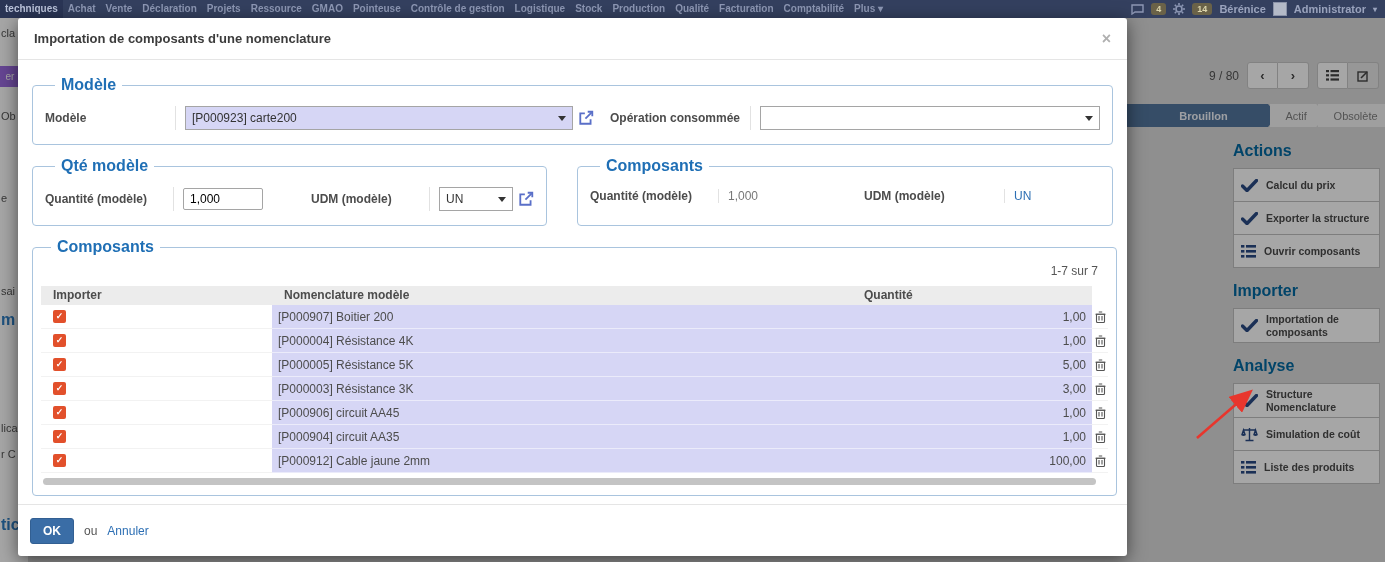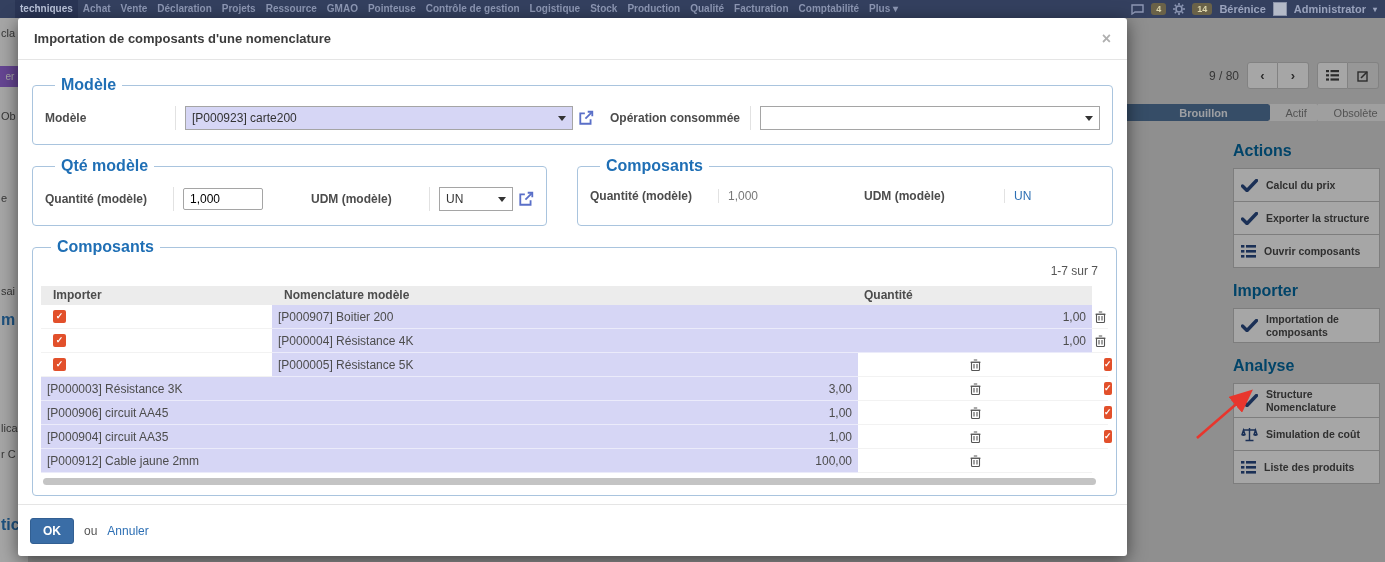--- a/index.html
+++ b/index.html
@@ -3,21 +3,21 @@
 <meta charset="utf-8">
 <style>
   * { box-sizing:border-box; margin:0; padding:0; }
   html,body { width:1385px; height:562px; }
   body { position:relative; overflow:hidden; background:#dcdcdc;
          font-family:"Liberation Sans",sans-serif; color:#333; }
 
   
   .topnav { position:absolute; top:0; left:0; right:0; height:18px; background:#34405f;
             display:flex; align-items:center; z-index:5; }
-  .nav-items { display:flex; height:18px;padding-left:15px; }
+  .nav-items { display:flex; height:18px; }
   .nav-item { padding:0 5px; font-size:10px; font-weight:bold; color:#8d97b4;
               line-height:18px; white-space:nowrap; cursor:pointer; }
   .nav-item.active { background:#2a3555; color:#bac3da; }
   .nav-right { margin-left:auto; display:flex; align-items:center; gap:7px;
                padding-right:8px; color:#9aa3bd; font-size:11px; font-weight:bold; }
   .nav-ico { display:flex; align-items:center; color:#8d97b4; }
   .badge { background:#6a6248; color:#ddd6ad; border-radius:3px; font-size:9px;
            padding:1px 5px; font-weight:bold; }
   .avatar { width:14px; height:14px; background:#b4bac7; border:1px solid #8b93a8; }
   .caret-glyph { font-size:8px; }
@@ -36,21 +36,21 @@
   .btn-group { display:flex; }
   .tool-btn { width:31px; height:27px; background:#fff; border:1px solid #c8c8c8;
               display:flex; align-items:center; justify-content:center;
               font-size:13px; font-weight:bold; color:#444; cursor:pointer; }
   .tool-btn + .tool-btn { border-left:none; }
   .tool-btn:first-child { border-radius:3px 0 0 3px; }
   .tool-btn:last-child  { border-radius:0 3px 3px 0; }
   .tool-btn.pressed { background:#e9e9e9; }
 
   .statusbar { position:absolute; top:86px; left:0; right:0; height:23px; display:flex; }
-  .status-seg { height:17px; display:flex; align-items:center; justify-content:center;
+  .status-seg { height:23px; display:flex; align-items:center; justify-content:center;
                 font-size:11px; color:#808080; background:#f5f5f5; padding:0 14px 0 10px;
                 clip-path:polygon(0 0, calc(100% - 10px) 0, 100% 50%, calc(100% - 10px) 100%, 0 100%);
                 margin-right:-8px; }
   .status-seg.active { background:#54779f; color:#f2f5fa; font-weight:bold; padding-left:16px; }
   .status-seg.last { clip-path:none; padding-right:10px; }
 
   .side { position:absolute; left:106px; top:124px; width:147px; }
   .side h3 { font-size:16px; font-weight:bold; color:#0369a1; margin:14px 0 8px; }
   .side h3:first-child { margin-top:0; }
   .side-group { display:flex; flex-direction:column; }
@@ -412,20 +412,21 @@
                   <path d="M1.5 3.2h8v7.3a1 1 0 0 1-1 1h-6a1 1 0 0 1-1-1z"></path>
                   <path d="M0.5 3.2h10M3.8 1h3.4M4 5v4.5M7 5v4.5"></path>
                 </g>
               </svg>
             </span>
           </div>
           <div class="cell chk">
             <span class="checkbox">✓</span>
           </div>
           <div class="cell name">[P000005] Résistance 5K</div>
+          <div class="cell qty">5,00</div>
           <div class="cell del">
             <span style="display:flex;">
               <svg width="11" height="12" viewBox="0 0 11 12">
                 <g stroke="currentColor" fill="none" stroke-width="1.1">
                   <path d="M1.5 3.2h8v7.3a1 1 0 0 1-1 1h-6a1 1 0 0 1-1-1z"></path>
                   <path d="M0.5 3.2h10M3.8 1h3.4M4 5v4.5M7 5v4.5"></path>
                 </g>
               </svg>
             </span>
           </div>

